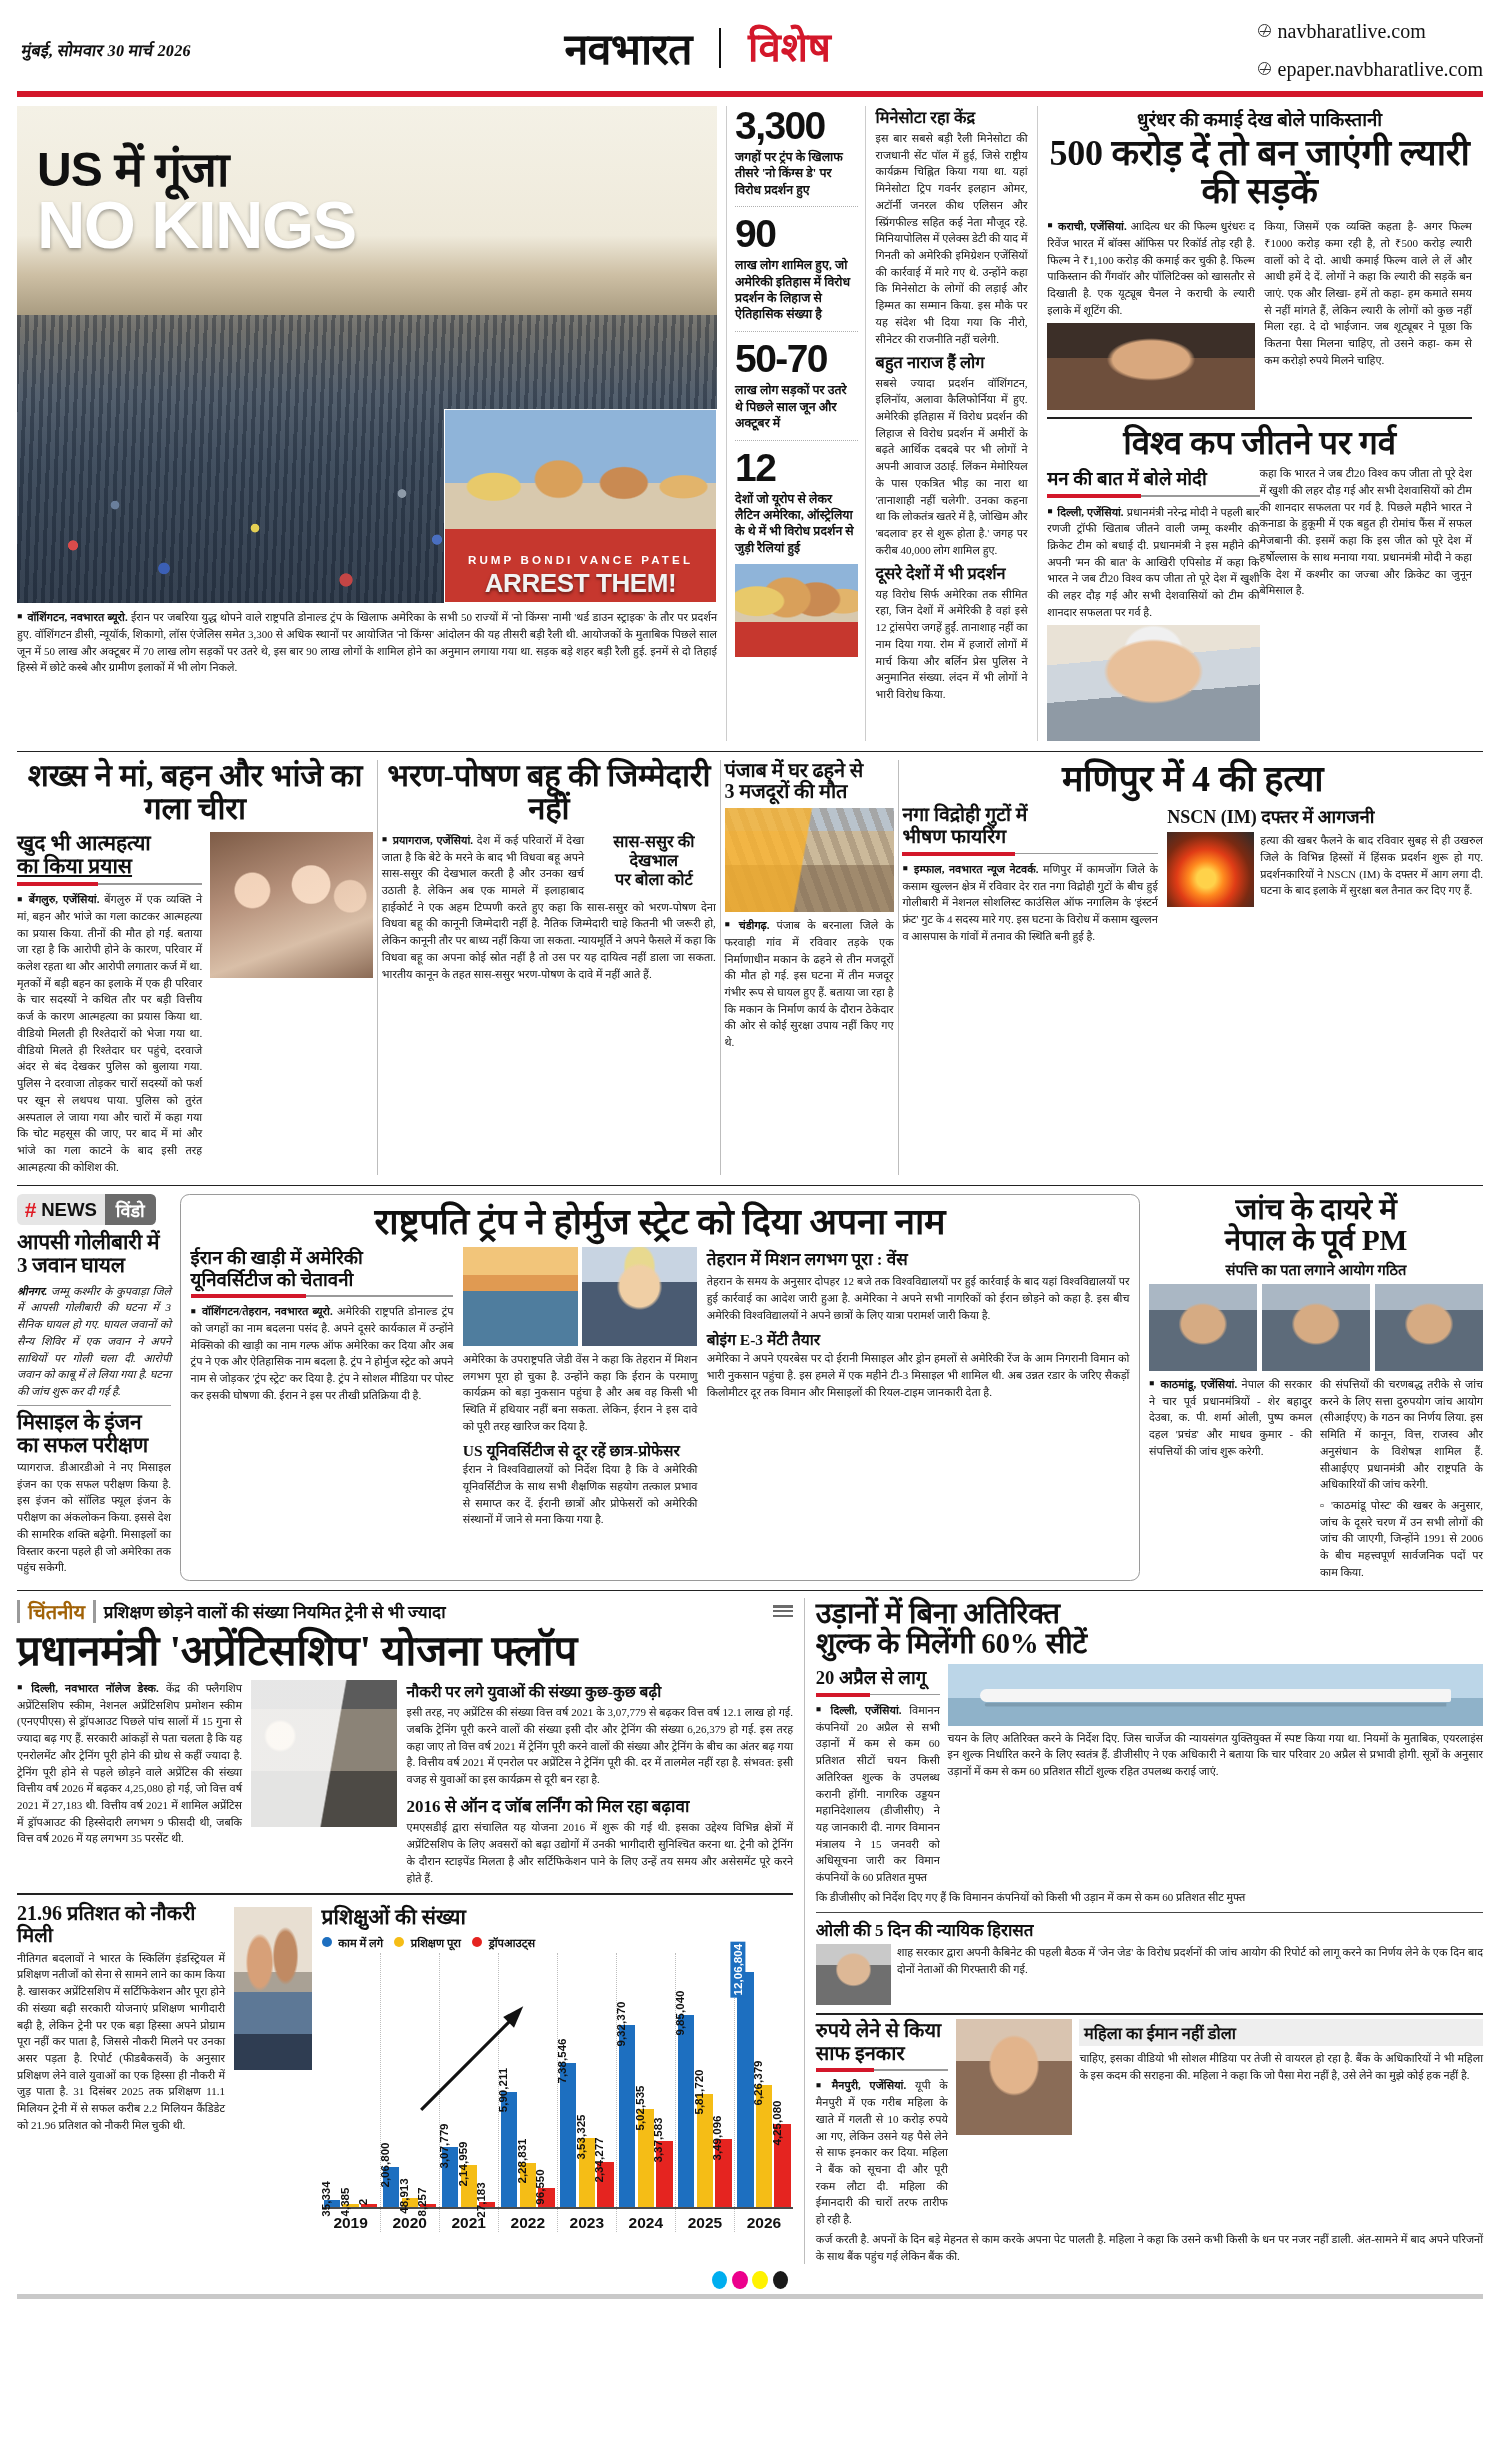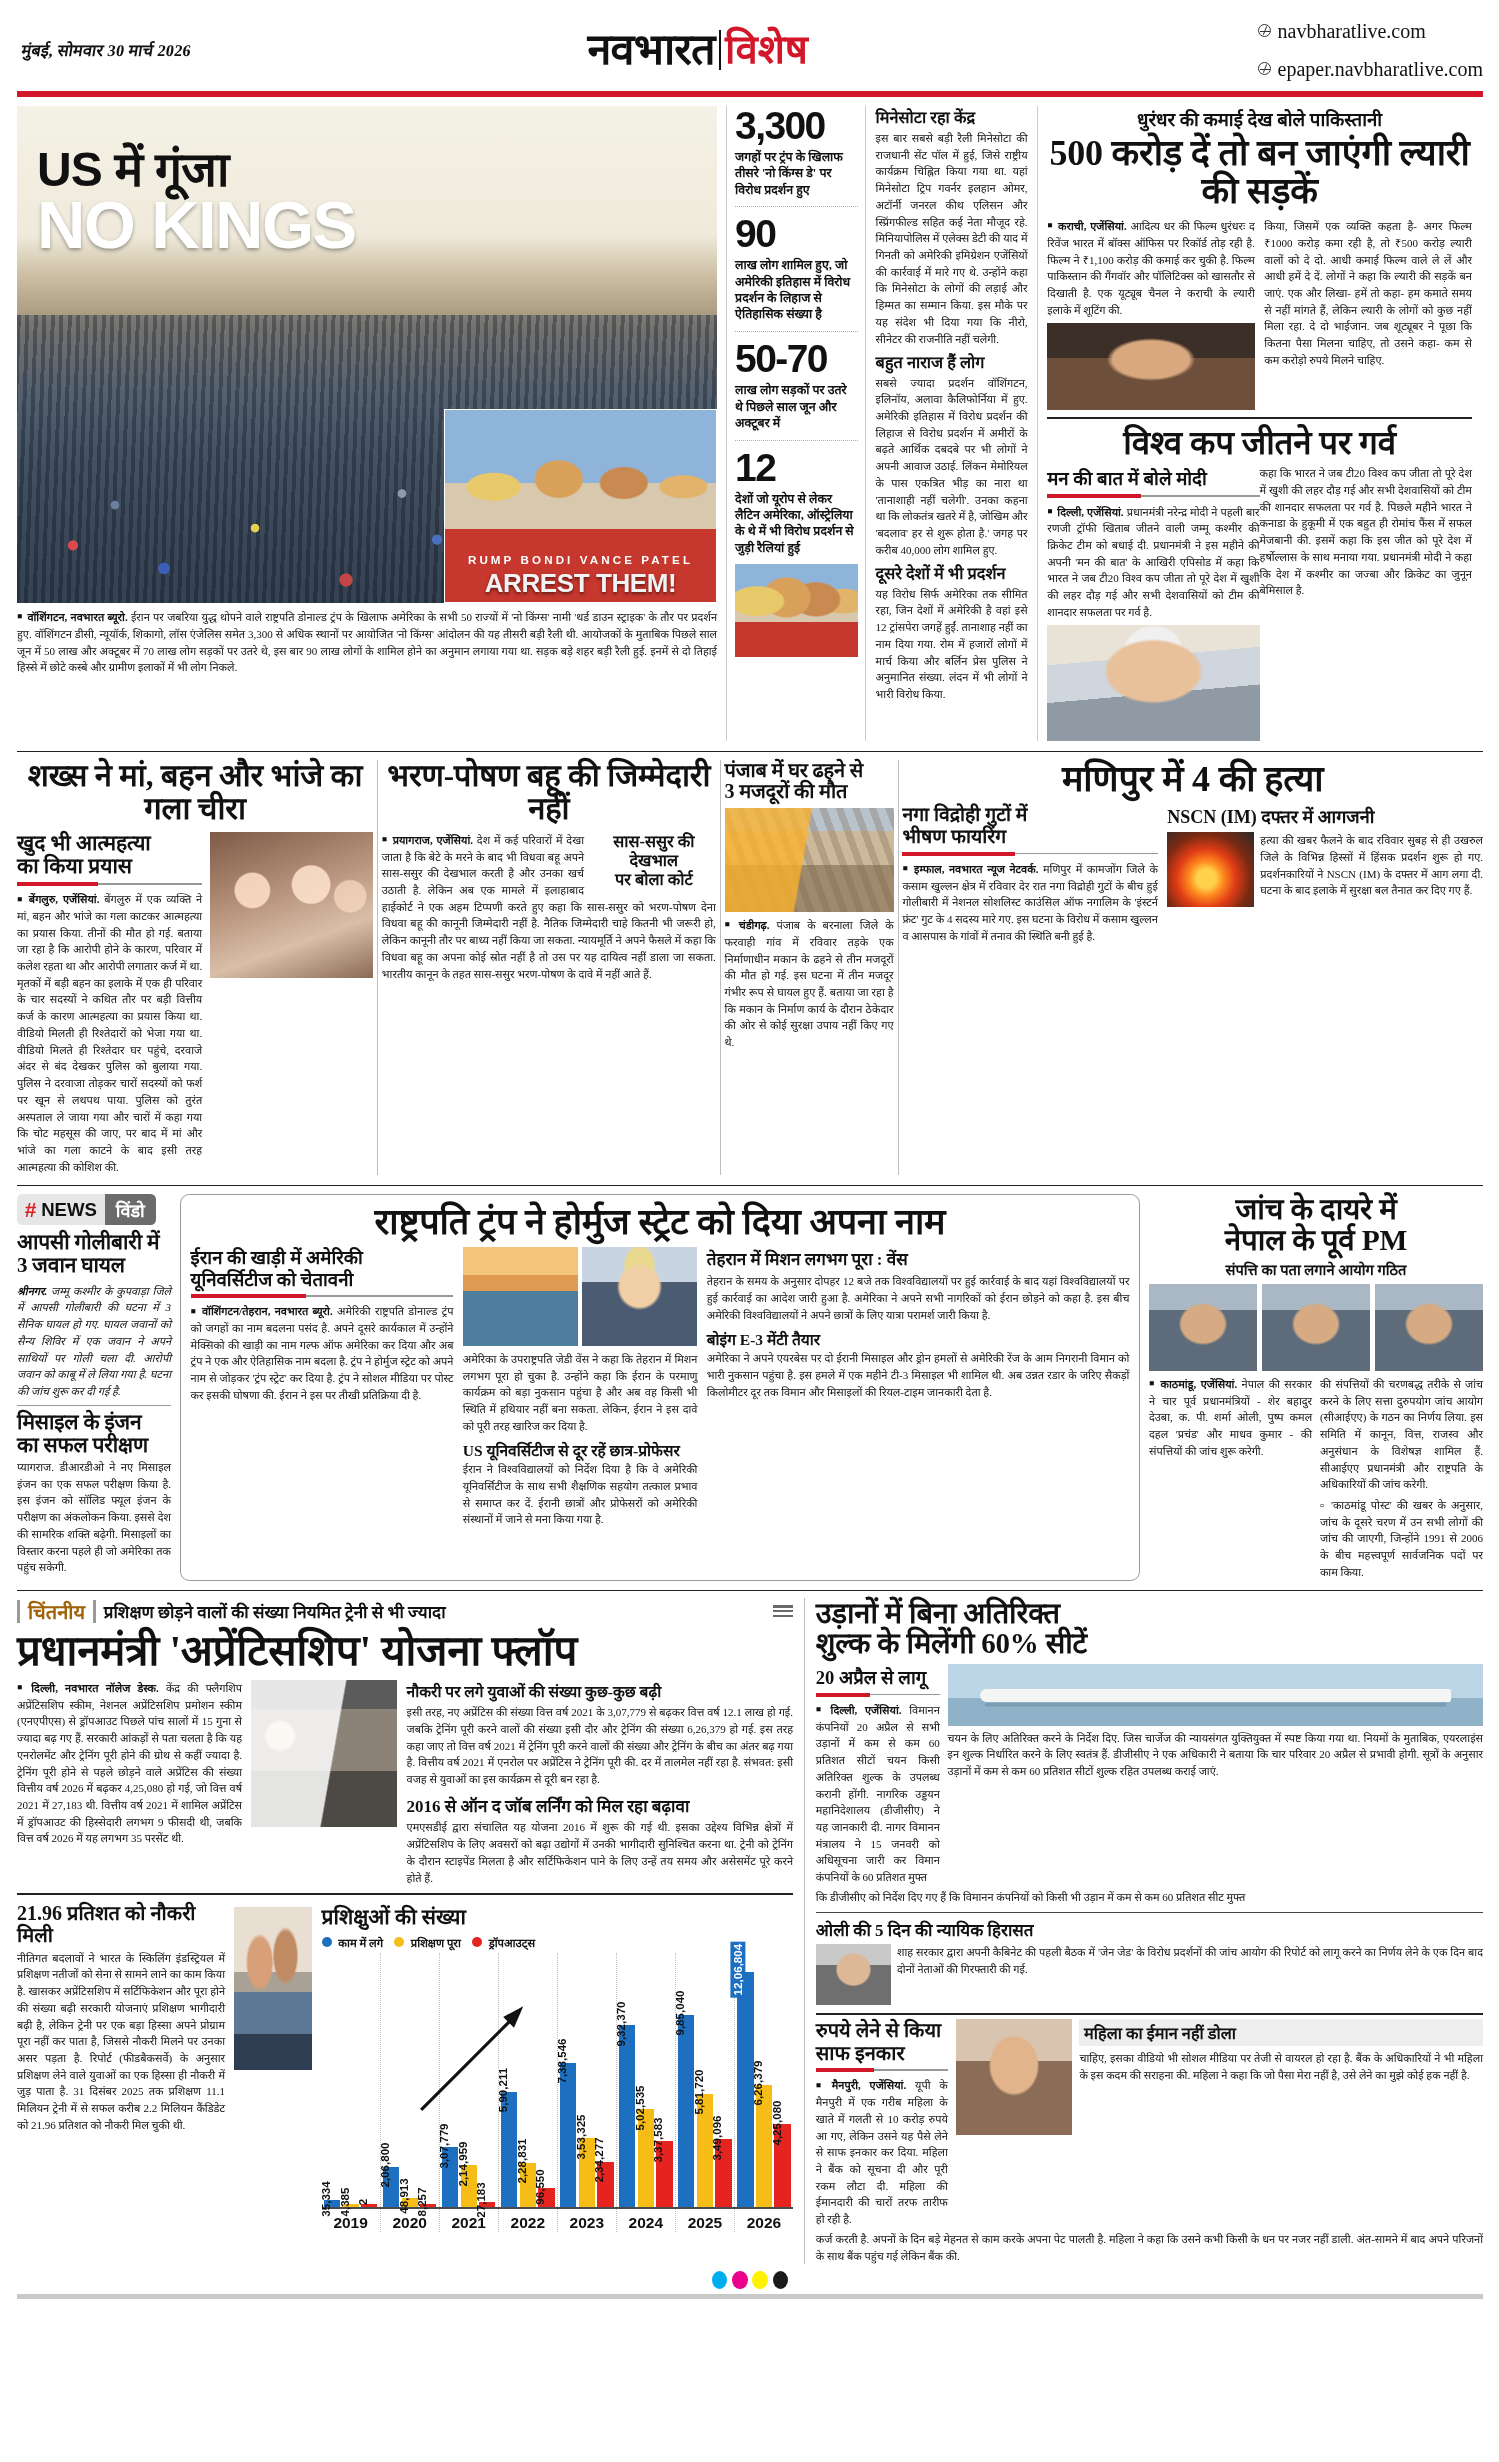--- a/index.html
+++ b/index.html
@@ -13,21 +13,21 @@
 
   .page { width: 1500px; height: 2462px; padding: 14px 17px 7.8px 17px; position: relative; }
 
   
   .masthead { display: flex; align-items: center; justify-content: space-between; height: 71px; }
   .mast-date {
     font-family: "Liberation Serif", serif;
     font-size: 16.3px; font-weight: 700; letter-spacing: 0.2px;
     transform: skewX(-9deg); white-space: nowrap; padding-left: 4.7px;
   }
-  .mast-logo { display: flex; align-items: center; gap: 4px; margin-left: -54px; }
+  .mast-logo { display: flex; align-items: flex-start; gap: 27px; margin-left: -54px; }
   .mast-logo .nb {
     font-size: 43px; font-weight: 900; letter-spacing: -0.8px;
     font-family: "Liberation Serif", serif; line-height: 1;
   }
   .mast-logo .divider { width: 2.3px; height: 40px; background: #111; }
   .mast-logo .vs { font-size: 40px; font-weight: 900; color: #d3172a; line-height: 1; }
   .mast-web { font-size: 20px; line-height: 1.9; text-align: left; }
   .mast-web div { display: flex; align-items: center; gap: 6.2px; }
   .globe {
     width: 13px; height: 13px; border-radius: 50%;
@@ -319,21 +319,21 @@
 
   <div class="hrule" style="margin:9.3px 0 7.8px;"></div>
 
   <div style="display:flex; gap:4px;">
 
     <div style="width:356px;">
       <div class="hl" style="text-align:center;font-size:31px;">शख्स ने मां, बहन और भांजे का गला चीरा</div>
       <div style="display:flex;gap:7.8px;margin-top:6.2px;">
         <div style="flex:1;">
           <div style="font-weight:800;font-size:21px;line-height:1.1;">खुद भी आत्महत्या</div>
-          <div style="font-weight:800;font-size:21px;line-height:1.1;">का किया प्रयास</div>
+          <div style="font-weight:800;font-size:21px;line-height:1.1;text-decoration:underline;">का किया प्रयास</div>
           <div class="rulepair">
               <i></i>
               <b></b>
             </div>
           <div class="body-txt">
             <span class="dateline" style="font-weight:700">बेंगलुरु, एजेंसियां.</span>
             <span>बेंगलुरु में एक व्यक्ति ने मां, बहन और भांजे का गला काटकर आत्महत्या का प्रयास किया. तीनों की मौत हो गई. बताया जा रहा है कि आरोपी होने के कारण, परिवार में कलेश रहता था और आरोपी लगातार कर्ज में था. मृतकों में बड़ी बहन का इलाके में एक ही परिवार के चार सदस्यों ने कथित तौर पर बड़ी वित्तीय कर्ज के कारण आत्महत्या का प्रयास किया था. वीडियो मिलती ही रिश्तेदारों को भेजा गया था. वीडियो मिलते ही रिश्तेदार घर पहुंचे, दरवाजे अंदर से बंद देखकर पुलिस को बुलाया गया. पुलिस ने दरवाजा तोड़कर चारों सदस्यों को फर्श पर खून से लथपथ पाया. पुलिस को तुरंत अस्पताल ले जाया गया और चारों में कहा गया कि चोट महसूस की जाए, पर बाद में मां और भांजे का गला काटने के बाद इसी तरह आत्महत्या की कोशिश की.</span>
           </div>
         </div>
         <div style="width:163px;">

